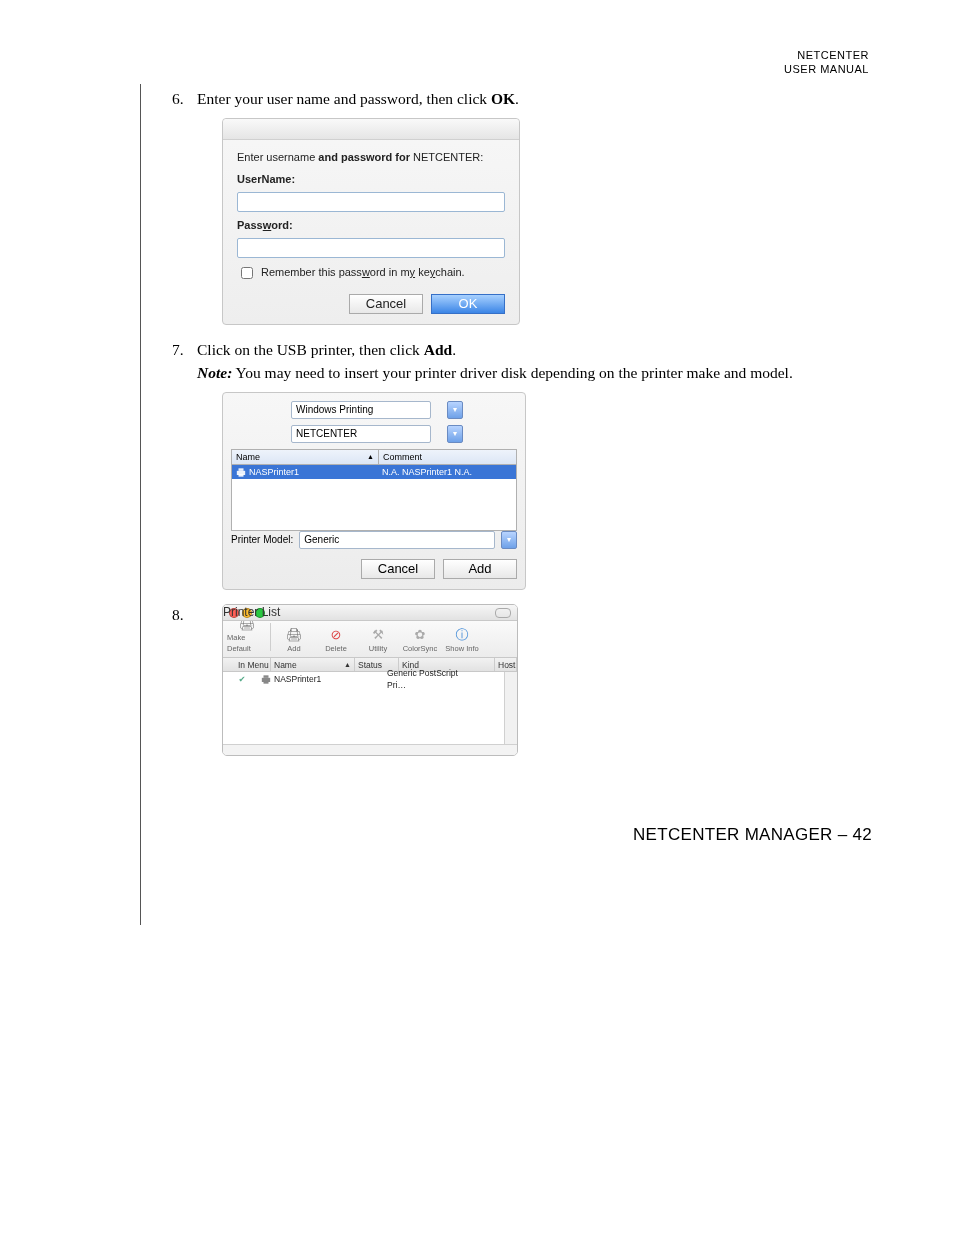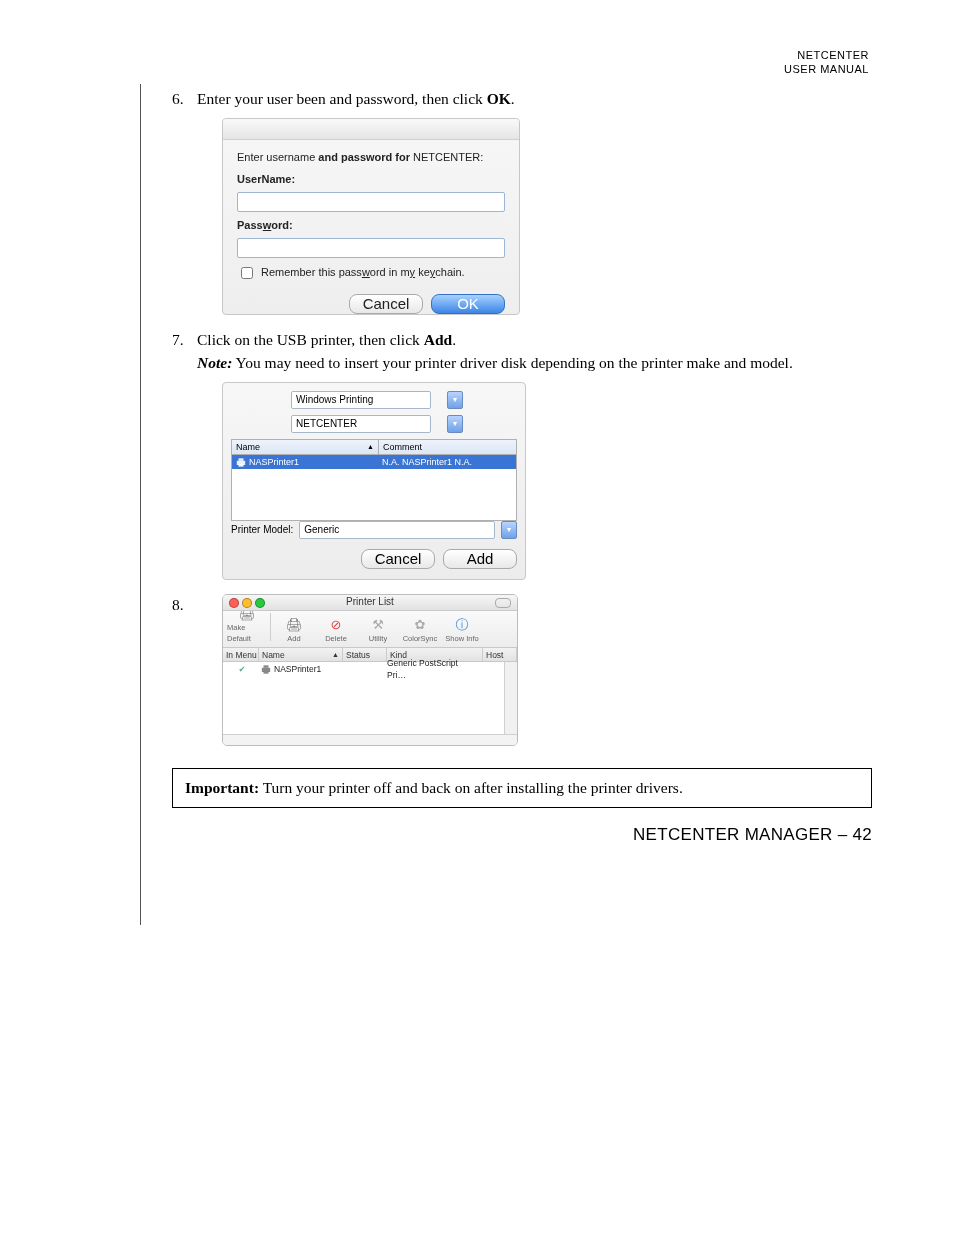--- a/index.html
+++ b/index.html
@@ -67,20 +67,21 @@
 
   
   .auth-dialog {
     width: 296px;
     border: 1px solid #c7c7c7;
     background: linear-gradient(#f7f7f7,#eee);
     border-radius: 4px;
     font-family: 'Lucida Grande', Helvetica, Arial, sans-serif;
     font-size: 11px;
     color: #222;
+    padding-bottom: 10px;
     box-shadow: inset 0 1px 0 #fff;
   }
   .auth-title {
     height: 20px;
     border-bottom:1px solid #d0d0d0;
     background: linear-gradient(#f9f9f9,#e5e5e5);
     border-radius: 4px 4px 0 0;
   }
   .auth-body { padding: 10px 14px 0 14px; }
   .auth-label { margin: 6px 0 4px 0; font-weight:bold; }
@@ -98,24 +99,24 @@
   .auth-buttons {
     display:flex;
     justify-content:flex-end;
     gap:8px;
     margin:12px 14px 0 0;
   }
   .mac-btn {
     min-width:56px;
     height:18px;
     border:1px solid #aaa;
-    border-radius:8px;
+    border-radius:0;
     background:linear-gradient(#fff,#e8e8e8);
     font-family:'Lucida Grande',Helvetica,sans-serif;
-    font-size:15px;
+    font-size:13px;
     display:flex;
     align-items:center;
     justify-content:center;
     padding:0 8px;
     cursor:pointer;
   }
   .mac-btn.primary {
     background:linear-gradient(#a8d1ff,#3b85e6);
     border-color:#3670c7;
     color:#fff;
@@ -234,22 +235,21 @@
   .traffic {
     display:flex;
     gap:3px;
     margin-left:6px;
   }
   .dot { width:8px;height:8px;border-radius:50%; border:1px solid rgba(0,0,0,0.3);}
   .dot.r{background:#ff5f57;} .dot.y{background:#ffbd2e;} .dot.g{background:#28c840;}
   .plist-title-text {
     position:absolute;
     left:0; right:0;
-    text-align:center;
-    font-size:10px;
+    font-size:12px;
     color:#333;
   }
   .pill { position:absolute; right:6px; width:14px; height:8px; border:1px solid #aaa; border-radius:4px;}
   .plist-toolbar {
     height:34px;
     background:linear-gradient(#fafafa,#ececec);
     display:flex;
     align-items:flex-end;
     padding:0 4px 2px 4px;
     gap:2px;
@@ -270,20 +270,21 @@
     font-size:13px;
   }
   .tb-sep { width:1px; height:28px; background:#cecece; margin:0 1px 2px 1px; align-self:center;}
   .plist-colhead {
     display:flex;
     height:13px;
     background:linear-gradient(#f2f2f2,#e2e2e2);
     font-size:8.5px;
     color:#333;
     border-bottom:1px solid #c8c8c8;
+    padding-left:12px;
   }
   .plist-colhead div { padding-left:3px; display:flex;align-items:center; border-right:1px solid #ccc;}
   .w-menu{width:32px;} .w-name{width:80px;} .w-status{width:40px;} .w-kind{width:92px;} .w-host{flex:1;border-right:none;text-align:center;}
   .plist-body { height:72px; background:#fff; position:relative;}
   .plist-row {
     display:flex;
     height:14px;
     font-size:8.5px;
     color:#222;
     background:#fff;
@@ -323,21 +324,21 @@
   </div>
 
   <div class="rule"></div>
 
   <div class="content">
 
     <ol class="steps">
 
       <li>
         <span class="num">6.</span>
-        <span>Enter your user been and password, then click </span><span class="bold">OK</span><span>.</span>
+        <span>Enter your user name and password, then click </span><span class="bold">OK</span><span>.</span>
 
         
         <div class="screenshot auth-dialog">
           <div class="auth-title"></div>
           <div class="auth-body">
             <div>
               <span class="normal">Enter username </span><span class="bold">and password for</span><span class="normal"> NETCENTER:</span>
             </div>
             <div class="auth-label">UserName:</div>
             <div class="auth-input"></div>
@@ -475,21 +476,18 @@
               <div class="w-kind">Generic PostScript Pri…</div>
               <div class="w-host"></div>
             </div>
             <div class="plist-scroll"></div>
           </div>
           <div class="plist-footer"></div>
         </div>
       </li>
     </ol>
 
-    <div class="important-box">
-      <span class="bold">Important:</span><span> Turn your printer off and back on after installing the printer drivers.</span>
-    </div>
 
   </div>
 
   <div class="page-footer">NETCENTER MANAGER – 42</div>
 
 </div>
 
 </body></html>

